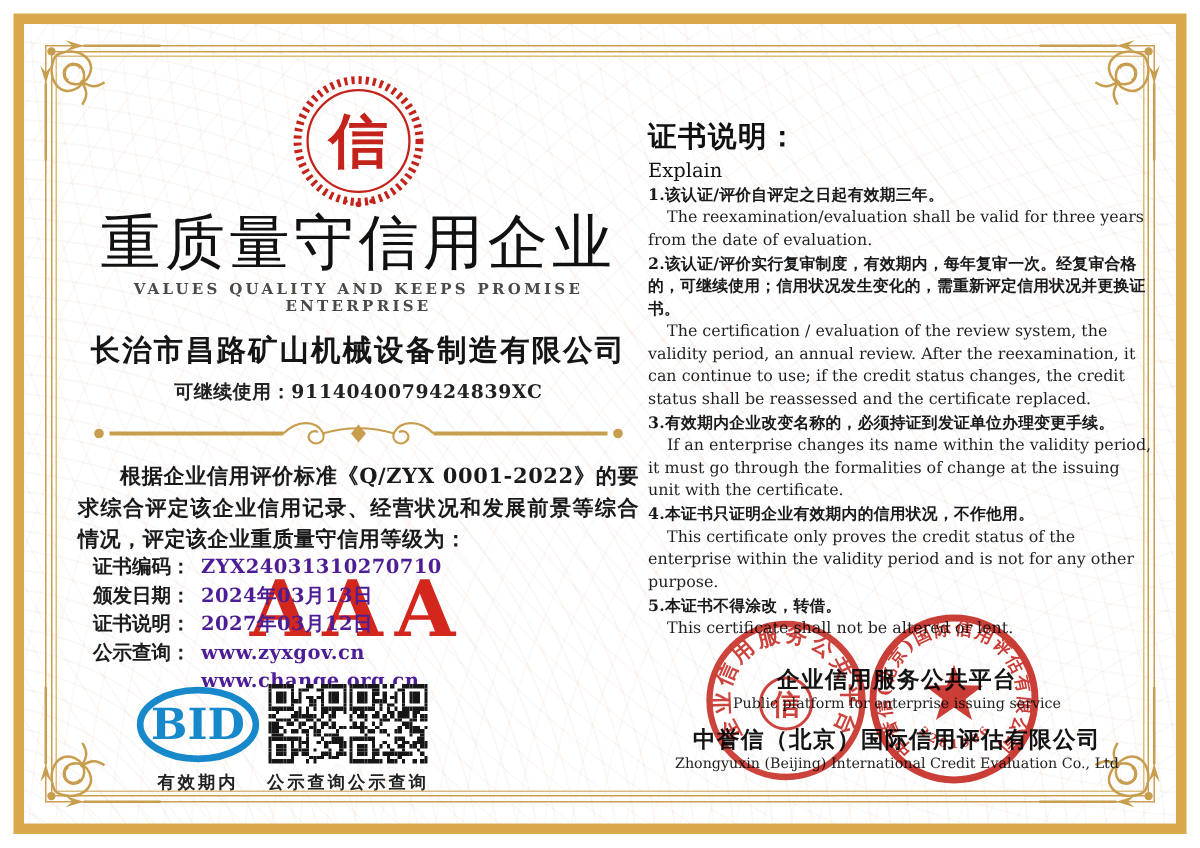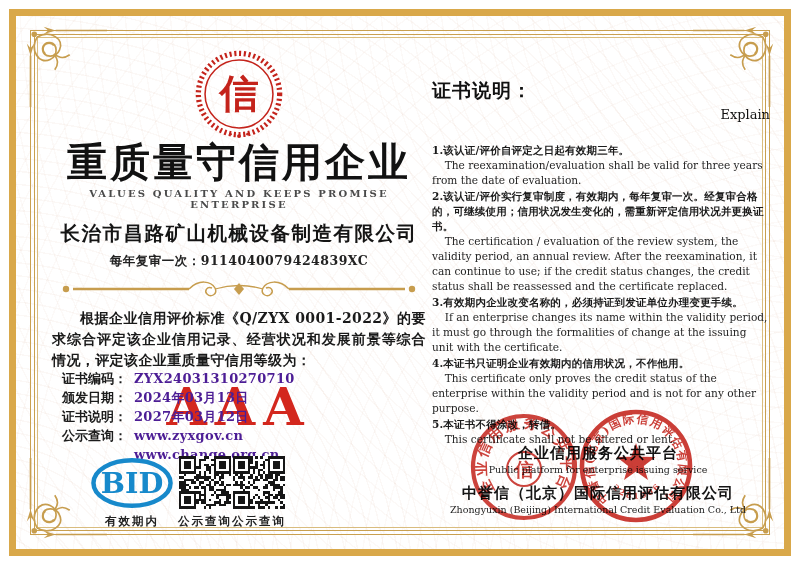--- a/index.html
+++ b/index.html
@@ -19,21 +19,21 @@
   .inner-frame::before{content:"";position:absolute;inset:3px;border:1px solid #c9a050;}
   .inner-frame::after{content:"";position:absolute;inset:6px;border:1px solid #d9bc7e;}
   .corner{position:absolute;width:84px;height:84px;}
   .corner.tl{left:24px;top:24px;}
   .corner.tr{right:24px;top:24px;transform:rotate(90deg);}
   .corner.br{right:24px;bottom:24px;transform:rotate(180deg);}
   .corner.bl{left:24px;bottom:24px;transform:rotate(270deg);}
 
   .left-col{position:absolute;left:52px;top:50px;width:374px;text-align:center;}
   .emblem{width:88px;height:88px;display:block;margin:0 auto;}
-  .cert-title{font-size:40px;font-weight:bold;letter-spacing:3px;line-height:1.12;margin-top:2px;color:#111;}
+  .cert-title{font-size:40px;font-weight:normal;letter-spacing:3px;line-height:1.12;margin-top:2px;color:#111;}
   .cert-subtitle{font-size:10px;letter-spacing:2.2px;color:#4a4a4a;margin-top:3px;font-weight:bold;}
   .company-name{font-size:19.5px;font-weight:bold;letter-spacing:1.5px;margin-top:10px;color:#151515;}
   .tax-row{font-size:12.5px;font-weight:bold;margin-top:6px;letter-spacing:.5px;color:#222;}
   .divider{width:360px;height:22px;margin:8px auto 0;display:block;}
   .statement{font-size:14px;font-weight:bold;text-align:justify;text-indent:2em;
     line-height:1.52;margin-top:8px;letter-spacing:.4px;color:#1a1a1a;}
   .grade{font-size:52px;font-weight:bold;color:#d3271d;letter-spacing:8px;margin-top:4px;
     font-family:"DejaVu Serif",serif;}
   .info-block{position:absolute;left:62px;top:369px;width:362px;}
   .info-row{display:flex;font-size:13px;line-height:19px;}
@@ -44,21 +44,21 @@
   .badge{text-align:center;}
   .badge-label{font-size:11.5px;font-weight:bold;letter-spacing:2px;margin-top:5px;color:#222;}
   .bid-logo{width:92px;height:52px;display:block;margin:0 auto;}
   .qr{display:grid;grid-template-columns:repeat(21,2.5px);grid-auto-rows:2.5px;
     background:#fff;margin:0 auto;width:52.5px;}
   .qr i{display:block;}
   .qr i.on{background:#161616;}
 
   .right-col{position:absolute;left:432px;top:78px;width:338px;text-align:left;}
   .explain-cn{font-size:19px;font-weight:bold;letter-spacing:1px;color:#111;}
-  .explain-en{font-size:13px;margin-top:3px;margin-bottom:21px;color:#111;text-align:right;}
+  .explain-en{font-size:13px;margin-top:3px;margin-bottom:1px;color:#111;}
   .xitem .cn{font-size:10.5px;font-weight:bold;line-height:1.42;color:#1a1a1a;letter-spacing:.2px;}
   .xitem .en{font-size:10.6px;line-height:1.42;text-indent:1.2em;color:#1f1f1f;}
   .xitem{margin-bottom:1px;}
 
   .issuer{position:absolute;left:428px;top:444px;width:340px;text-align:center;}
   .iss-cn{font-size:15px;font-weight:bold;letter-spacing:1px;color:#141414;}
   .iss-en{font-size:9.5px;color:#222;margin-top:1px;}
   .iss-gap{height:9px;}
   .stamp{position:absolute;mix-blend-mode:multiply;}
   .stamp-left{left:468px;top:411px;width:112px;height:112px;opacity:.85;}
@@ -122,21 +122,21 @@
     <circle cx="46" cy="46" r="35.5" fill="none" stroke="#c4231b" stroke-width="1.6"></circle>
     <text x="46" y="60" text-anchor="middle" font-size="41" font-weight="bold" fill="#c4231b">信</text>
     <circle cx="37" cy="88" r="1.5" fill="#c4231b"></circle>
     <circle cx="46" cy="90" r="2" fill="#c4231b"></circle>
     <circle cx="55" cy="88" r="1.5" fill="#c4231b"></circle>
   </svg>
 
   <div class="cert-title">重质量守信用企业</div>
   <div class="cert-subtitle">VALUES QUALITY AND KEEPS PROMISE ENTERPRISE</div>
   <div class="company-name">长治市昌路矿山机械设备制造有限公司</div>
-  <div class="tax-row"><span>每年复审一次：</span><span>9114040079424839XC</span></div>
+  <div class="tax-row"><span>可继续使用：</span><span>9114040079424839XC</span></div>
 
   <svg class="divider" viewBox="0 0 360 22">
     <g fill="none" stroke="#c79d4e" stroke-width="2">
       <circle cx="7" cy="11" r="3.2" fill="#c79d4e" stroke="none"></circle>
       <path d="M14,11 H130" stroke-width="2.6"></path>
       <path d="M130,11 c10,-10 22,-8 26,-1 c3,6 -4,10 -8,6 c-3,-3 0,-8 5,-6" stroke-width="1.5"></path>
       <path d="M230,11 c-10,-10 -22,-8 -26,-1 c-3,6 4,10 8,6 c3,-3 0,-8 -5,-6" stroke-width="1.5"></path>
       <path d="M156,11 Q180,4 204,11" stroke-width="1.3"></path>
       <path d="M180,5 l5,6 -5,6 -5,-6 z" fill="#c79d4e" stroke="none"></path>
       <path d="M230,11 H346" stroke-width="2.6"></path>

